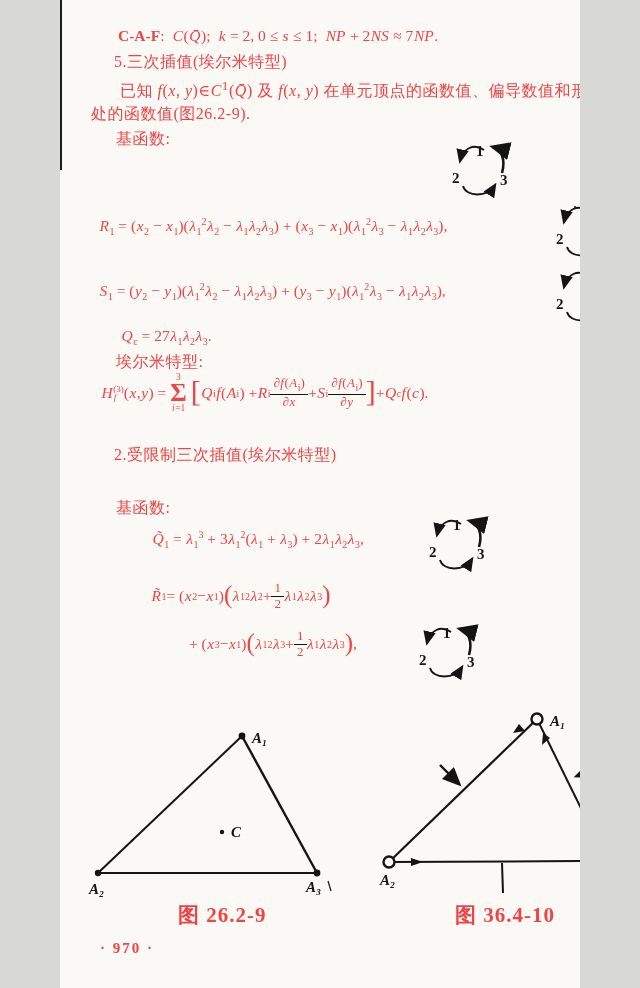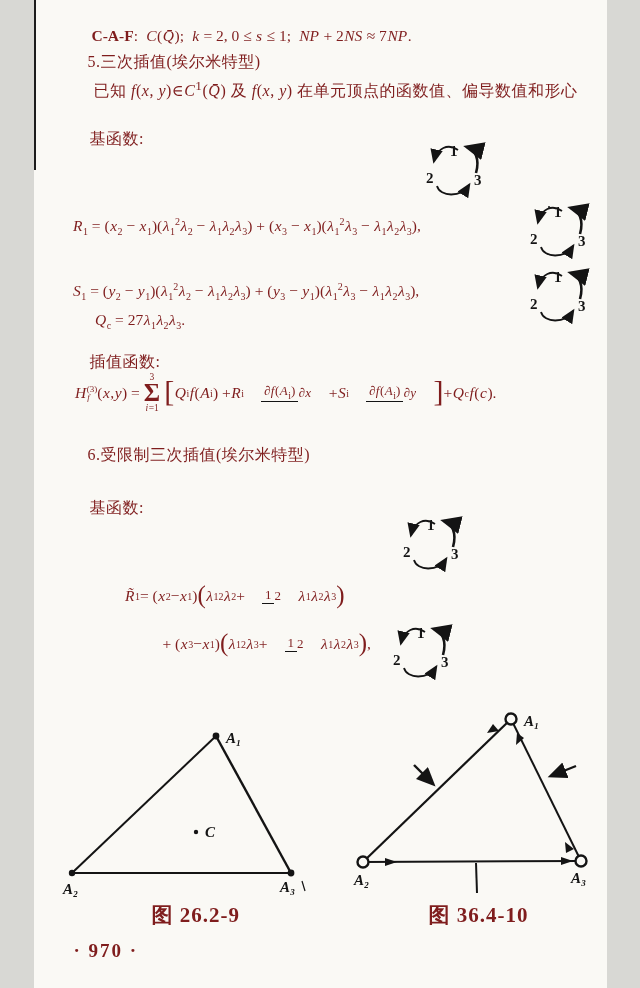--- a/index.html
+++ b/index.html
@@ -1,44 +1,44 @@
 <!DOCTYPE html>
 <html><head>
 <meta charset="utf-8">
 <style>
   html,body{margin:0;padding:0;background:#d8d8d4;}
   .page{
-    position:relative;width:573px;height:988px;margin:0 auto;
-    background:#faf9f5;color:#7f1d1d;overflow:hidden;
+    position:relative;width:520px;height:988px;margin:0 auto;
+    background:#faf9f5;color:#ef4444;overflow:hidden;
     font-family:"Liberation Serif","DejaVu Serif",serif;
   }
   .abs{position:absolute;white-space:nowrap;}
   .cjk{font-size:16px;letter-spacing:0.5px;}
   .cjk.bold{font-weight:normal;}
   .math{font-size:15.5px;}
   .math i{font-style:italic;margin:0 0.5px;}
   .math sub{font-size:10px;}
   .math sup{font-size:10px;}
   .fx{display:flex;align-items:center;}
-  .frac{display:inline-flex;flex-direction:row;align-items:center;
-        vertical-align:middle;font-size:13px;line-height:1.15;margin:0 17px;text-align:right;}
+  .frac{display:inline-flex;flex-direction:column;align-items:center;
+        vertical-align:middle;font-size:13px;line-height:1.15;margin:0 0;text-align:right;}
   .frac>span:first-child{border-bottom:1.4px solid #141414;padding:0 3px;}
   .sum{display:inline-flex;flex-direction:column;align-items:center;
        vertical-align:middle;line-height:1;margin:0 4px;font-size:9.5px;}
   .sum .sig{font-size:25px;line-height:0.85;font-weight:bold;}
   .vs{display:inline-flex;flex-direction:column;align-items:flex-start;
       font-size:9px;line-height:8px;vertical-align:-6px;}
   .bk{font-size:30px;font-weight:400;vertical-align:middle;position:relative;top:-2px;}
   .bp{font-size:25px;font-weight:400;vertical-align:middle;position:relative;top:-1px;}
   svg.fig, svg.cycle{position:absolute;overflow:visible;}
   svg text{font-family:"Liberation Serif","DejaVu Serif",serif;
            font-size:15px;font-weight:bold;font-style:italic;fill:#141414;}
   svg.cycle text{font-style:normal;}
   .caption{font-size:21px;font-weight:bold;letter-spacing:1px;}
-  .footer{font-size:19px;font-weight:bold;letter-spacing:2px;}
+  .footer{font-size:15px;font-weight:bold;letter-spacing:2px;}
   .speck{position:absolute;background:#1a1a1a;border-radius:1px;}
   .edge-artifact{position:absolute;left:0;top:0;width:2px;height:170px;background:#1c1c1c;}
 </style>
 </head>
 <body>
 
 <div class="page">
 
   <svg width="0" height="0" style="position:absolute">
     <defs>
@@ -50,20 +50,21 @@
 
   <div class="edge-artifact"></div>
   <div class="speck" style="left:578px;top:42px;width:7px;height:3px"></div>
   <div class="speck" style="left:620px;top:63px;width:3px;height:3px"></div>
   <div class="speck" style="left:611px;top:296px;width:3px;height:3px"></div>
   <div class="speck" style="left:514px;top:206px;width:2px;height:2px"></div>
 
   <div class="abs math" style="left:58px;top:27px"><b>C-A-F</b>:&nbsp; <i>C</i>(<i>Q̄</i>);&nbsp; <i>k</i> = 2, 0 ≤ <i>s</i> ≤ 1;&nbsp; <i>NP</i> + 2<i>NS</i> ≈ 7<i>NP</i>.</div>
   <div class="abs cjk bold" style="left:54px;top:52px">5.三次插值(埃尔米特型)</div>
   <div class="abs cjk" style="left:60px;top:78px">已知 <i>f</i>(<i>x</i>, <i>y</i>)∈<i>C</i><sup>1</sup>(<i>Q̄</i>) 及 <i>f</i>(<i>x</i>, <i>y</i>) 在单元顶点的函数值、偏导数值和形心</div>
+  <div class="abs cjk" style="left:31px;top:104px">处的函数值(图26.2-9).</div>
   <div class="abs cjk" style="left:56px;top:129px">基函数:</div>
 
   <svg class="cycle" style="left:390px;top:142px" width="64" height="58" viewBox="0 0 64 58">
     <path d="M34,8 C24,1 13,6 10,19" fill="none" stroke="#141414" stroke-width="1.8" marker-end="url(#ah)"></path>
     <path d="M52,31 C56,17 51,7 43,5" fill="none" stroke="#141414" stroke-width="2.6" marker-end="url(#ah)"></path>
     <path d="M13,44 C16,55 37,56 45,43" fill="none" stroke="#141414" stroke-width="1.8" marker-end="url(#ah)"></path>
     <text x="26" y="14">1</text>
     <text x="2" y="41">2</text>
     <text x="50" y="43">3</text>
   </svg>
@@ -81,40 +82,41 @@
   <div class="abs math" style="left:39px;top:281px"><i>S</i><sub>1</sub> = (<i>y</i><sub>2</sub> − <i>y</i><sub>1</sub>)(<i>λ</i><sub>1</sub><sup>2</sup><i>λ</i><sub>2</sub> − <i>λ</i><sub>1</sub><i>λ</i><sub>2</sub><i>λ</i><sub>3</sub>) + (<i>y</i><sub>3</sub> − <i>y</i><sub>1</sub>)(<i>λ</i><sub>1</sub><sup>2</sup><i>λ</i><sub>3</sub> − <i>λ</i><sub>1</sub><i>λ</i><sub>2</sub><i>λ</i><sub>3</sub>),</div>
   <svg class="cycle" style="left:494px;top:268px" width="64" height="58" viewBox="0 0 64 58">
     <path d="M34,8 C24,1 13,6 10,19" fill="none" stroke="#141414" stroke-width="1.8" marker-end="url(#ah)"></path>
     <path d="M52,31 C56,17 51,7 43,5" fill="none" stroke="#141414" stroke-width="2.6" marker-end="url(#ah)"></path>
     <path d="M13,44 C16,55 37,56 45,43" fill="none" stroke="#141414" stroke-width="1.8" marker-end="url(#ah)"></path>
     <text x="26" y="14">1</text>
     <text x="2" y="41">2</text>
     <text x="50" y="43">3</text>
   </svg>
 
-  <div class="abs math" style="left:61px;top:311px"><i>Q</i><sub>c</sub> = 27<i>λ</i><sub>1</sub><i>λ</i><sub>2</sub><i>λ</i><sub>3</sub>.</div>
-  <div class="abs cjk" style="left:56px;top:352px">插值函数:</div>
+  <div class="abs math" style="left:61px;top:327px"><i>Q</i><sub>c</sub> = 27<i>λ</i><sub>1</sub><i>λ</i><sub>2</sub><i>λ</i><sub>3</sub>.</div>
+  <div class="abs cjk" style="left:56px;top:352px">埃尔米特型:</div>
   <div class="abs math fx" style="left:41px;top:372px;height:42px"><i>H</i><span class="vs">
         <span>(3)</span>
         <span><i>f</i></span>
       </span>(<i>x</i>, <i>y</i>) = <span class="sum">
         <span>3</span>
         <span class="sig">Σ</span>
         <span><i>i</i>=1</span>
       </span><span class="bk">[</span><i>Q</i><sub>i</sub><i>f</i>(<i>A</i><sub>i</sub>) + <i>R</i><sub>i</sub><span class="frac">
         <span>∂<i>f</i>(<i>A</i><sub>i</sub>)</span>
         <span>∂<i>x</i></span>
       </span> + <i>S</i><sub>i</sub><span class="frac">
         <span>∂<i>f</i>(<i>A</i><sub>i</sub>)</span>
         <span>∂<i>y</i></span>
       </span><span class="bk">]</span> + <i>Q</i><sub>c</sub><i>f</i>(<i>c</i>).</div>
 
-  <div class="abs cjk bold" style="left:54px;top:445px">6.受限制三次插值(埃尔米特型)</div>
+  <div class="abs cjk bold" style="left:54px;top:445px">2.受限制三次插值(埃尔米特型)</div>
   <div class="abs cjk" style="left:56px;top:498px">基函数:</div>
 
+  <div class="abs math" style="left:92px;top:529px"><i>Q̃</i><sub>1</sub> = <i>λ</i><sub>1</sub><sup>3</sup> + 3<i>λ</i><sub>1</sub><sup>2</sup>(<i>λ</i><sub>1</sub> + <i>λ</i><sub>3</sub>) + 2<i>λ</i><sub>1</sub><i>λ</i><sub>2</sub><i>λ</i><sub>3</sub>,</div>
   <svg class="cycle" style="left:367px;top:516px" width="64" height="58" viewBox="0 0 64 58">
     <path d="M34,8 C24,1 13,6 10,19" fill="none" stroke="#141414" stroke-width="1.8" marker-end="url(#ah)"></path>
     <path d="M52,31 C56,17 51,7 43,5" fill="none" stroke="#141414" stroke-width="2.6" marker-end="url(#ah)"></path>
     <path d="M13,44 C16,55 37,56 45,43" fill="none" stroke="#141414" stroke-width="1.8" marker-end="url(#ah)"></path>
     <text x="26" y="14">1</text>
     <text x="2" y="41">2</text>
     <text x="50" y="43">3</text>
   </svg>
 
   <div class="abs math fx" style="left:91px;top:578px;height:36px"><i>R̃</i><sub>1</sub> = (<i>x</i><sub>2</sub> − <i>x</i><sub>1</sub>)<span class="bp">(</span><i>λ</i><sub>1</sub><sup>2</sup><i>λ</i><sub>2</sub> + <span class="frac">

